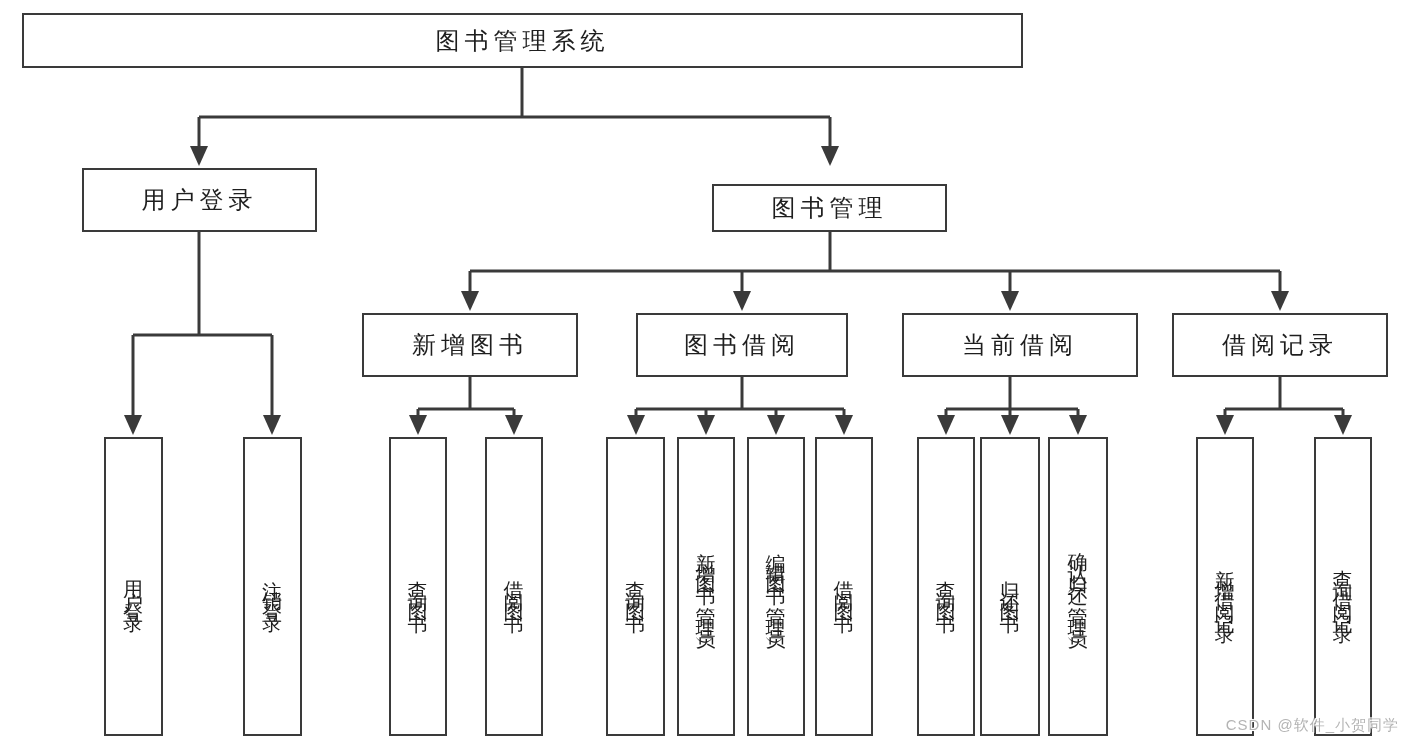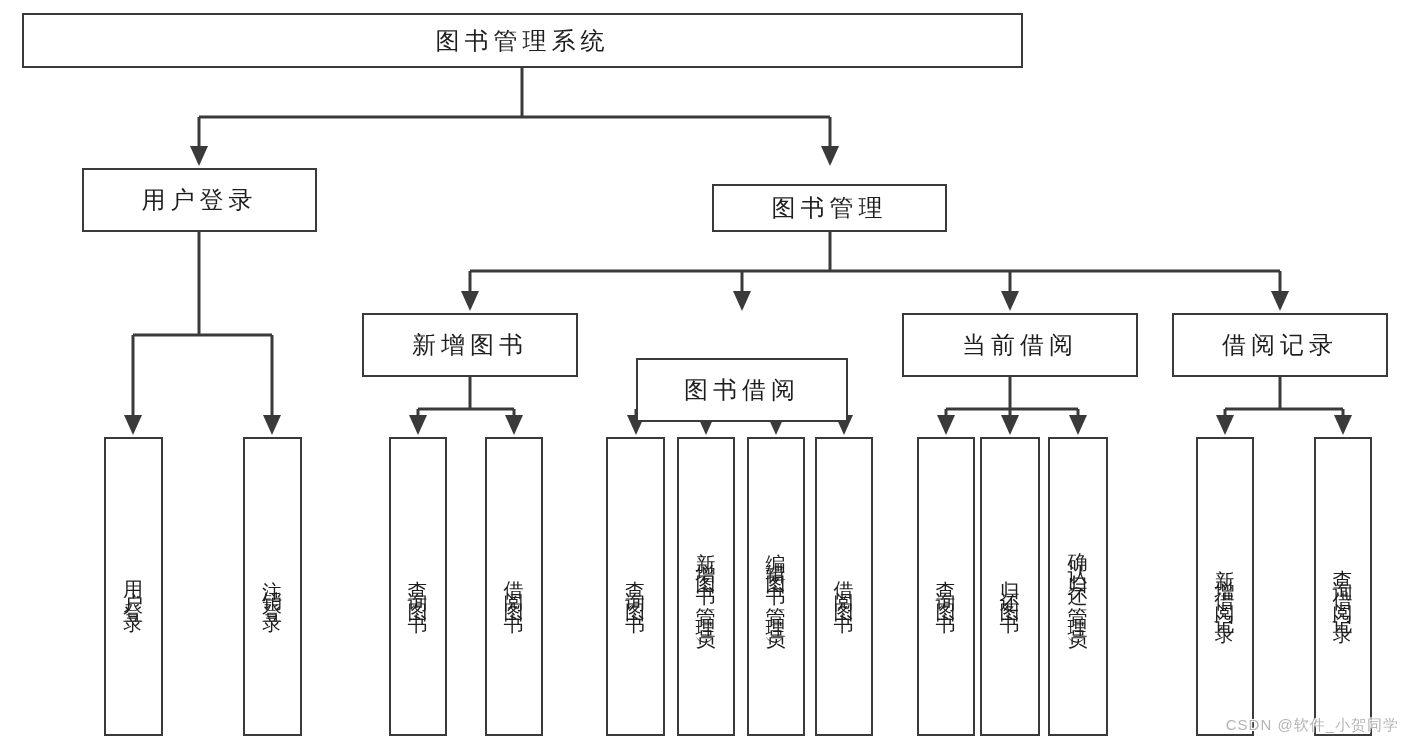--- a/index.html
+++ b/index.html
@@ -111,21 +111,21 @@
   <div class="hbox" style="left:82px;top:168px;width:235px;height:64px;">
     <span>用户登录</span>
   </div>
   <div class="hbox" style="left:712px;top:168px;width:235px;height:48px;margin-top:16px;">
     <span>图书管理</span>
   </div>
 
   <div class="hbox" style="left:362px;top:313px;width:216px;height:64px;">
     <span>新增图书</span>
   </div>
-  <div class="hbox" style="left:636px;top:313px;width:212px;height:64px;margin-top:45px;">
+  <div class="hbox" style="left:636px;top:313px;width:212px;height:64px;">
     <span>图书借阅</span>
   </div>
   <div class="hbox" style="left:902px;top:313px;width:236px;height:64px;">
     <span>当前借阅</span>
   </div>
   <div class="hbox" style="left:1172px;top:313px;width:216px;height:64px;">
     <span>借阅记录</span>
   </div>
 
   <div class="vbox" style="left:104px;top:437px;width:59px;height:299px;">

